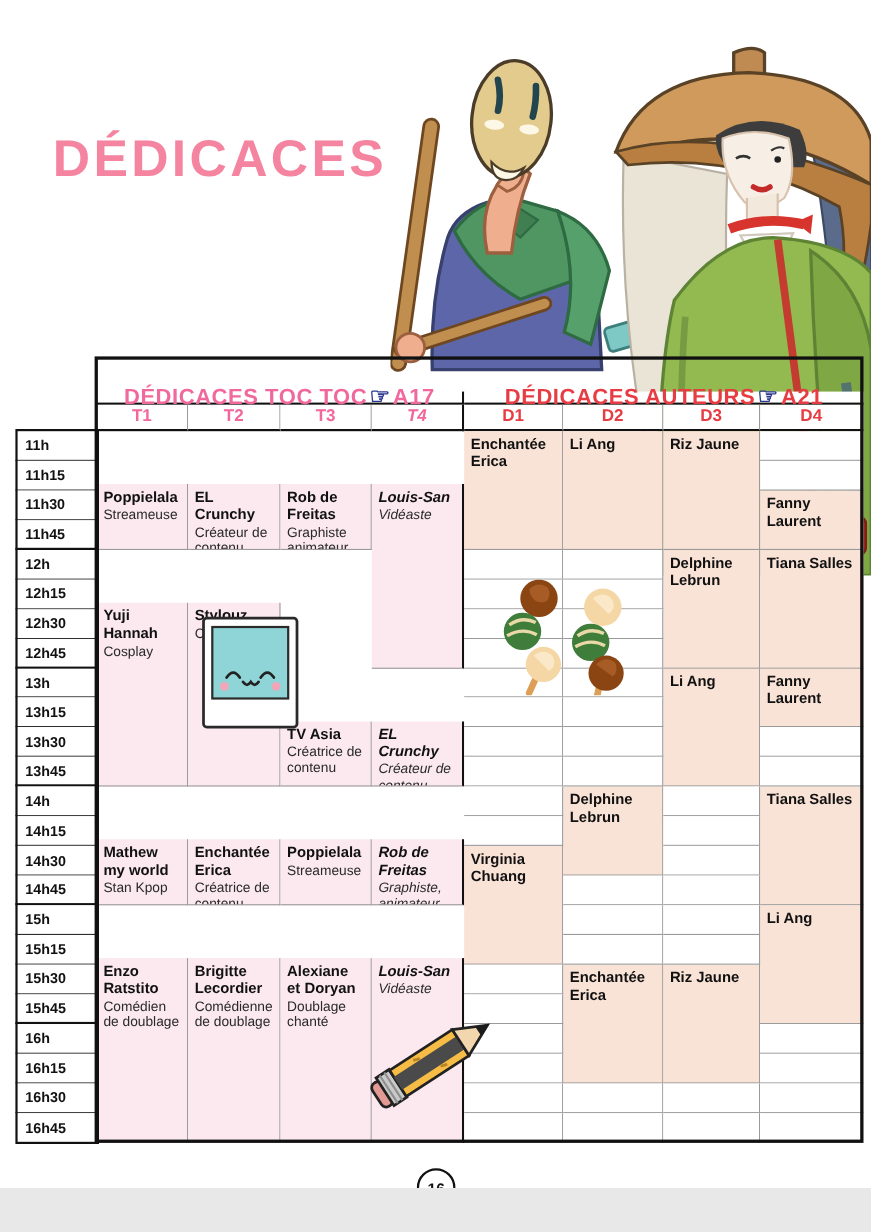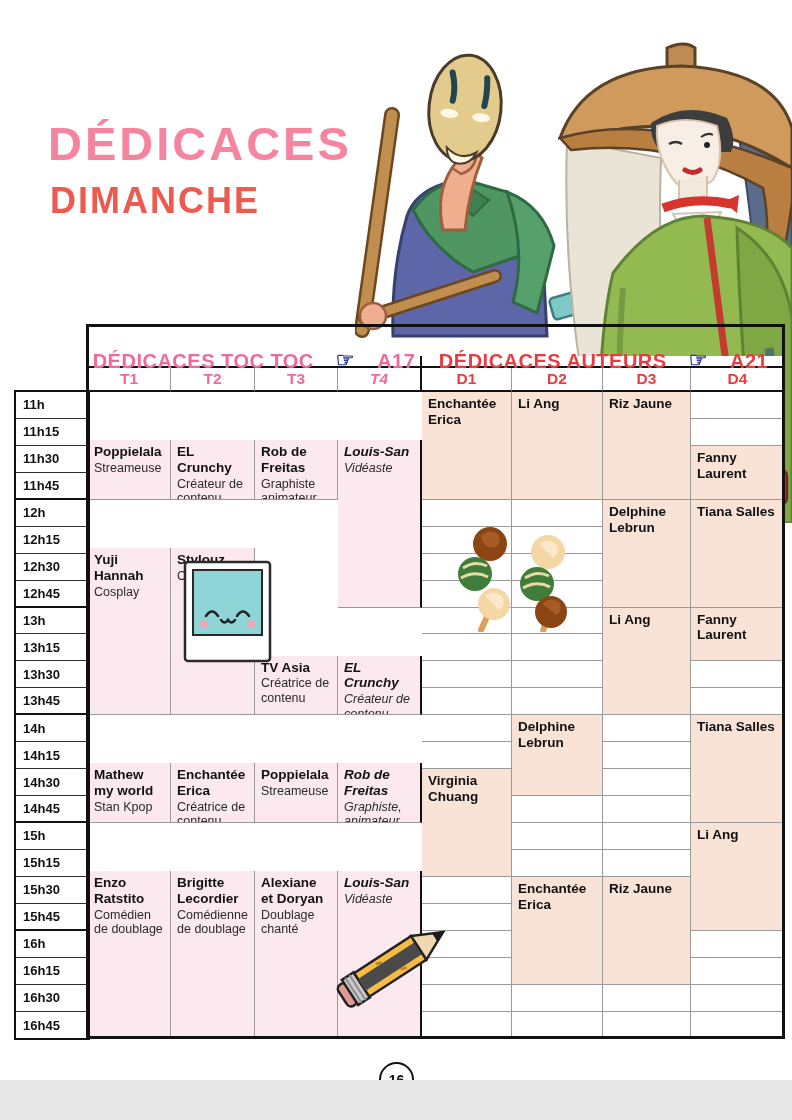--- a/index.html
+++ b/index.html
@@ -8,21 +8,21 @@
   
   .title{position:absolute;left:48px;top:116px;font-size:47px;font-weight:bold;
          letter-spacing:3px;color:var(--title-pink,#f4849f);z-index:4;}
   .subtitle{position:absolute;left:50px;top:180px;font-size:36px;font-weight:bold;
          letter-spacing:2px;color:var(--subtitle-red,#ed5a50);z-index:4;}
   
   .schedule{position:absolute;left:14px;top:324px;width:771px;height:715px;display:grid;
             grid-template-columns:74px 83px 84px 83px 84px 90px 91px 88px 94px;
             grid-template-rows:44px 24px repeat(24,26.95px);z-index:2;}
   .sec-header{grid-row:1;background:#fff;display:flex;align-items:center;justify-content:center;
-              gap:22px;font-size:20px;font-weight:bold;letter-spacing:.5px;
+              gap:2px;font-size:20px;font-weight:bold;letter-spacing:.5px;
               border-bottom:2px solid var(--frame-black,#111);margin-top:32px;}
   .sec-toc{color:var(--toc-pink,#f0689c);border-right:2.5px solid var(--frame-black,#111);}
   .sec-auteurs{color:var(--auteurs-red,#e73c44);}
   .hand{color:var(--hand-navy,#2b3990);font-size:21px;font-weight:bold;transform:translateY(-1px);}
   .col-header{grid-row:2;background:#fff;display:flex;align-items:center;justify-content:center;
               font-size:15.5px;font-weight:bold;border-right:1px solid var(--grid-line,#9a9a9a);
               border-bottom:2.5px solid var(--frame-black,#111);}
   .col-toc{color:var(--toc-pink,#f0689c);}
   .col-auteurs{color:var(--auteurs-red,#e73c44);}
   .time-cell{grid-column:1;background:#fff;display:flex;align-items:center;padding-left:9px;
@@ -101,21 +101,20 @@
       <path d="M258,255 Q300,198 348,198 Q412,202 437,230 L437,505 L244,505 Q240,330 258,255 Z" fill="#92ba50" stroke="#5f8335" stroke-width="3"></path>
       <path d="M382,210 Q428,240 437,300 L437,505 L404,505 Q386,350 382,210 Z" fill="#7fa845" stroke="#5f8335" stroke-width="3"></path>
       <path d="M414,330 q12,80 8,172" stroke="#46607c" stroke-width="9" fill="none" opacity="0.75"></path>
       <path d="M352,200 Q368,320 386,460" stroke="#c43b2f" stroke-width="7" fill="none"></path>
       <rect x="388" y="452" width="44" height="34" rx="6" fill="#d6342c" stroke="#7e1f1a" stroke-width="2.5"></rect>
       <path d="M268,270 Q260,370 270,470" stroke="#6f9440" stroke-width="6" fill="none" opacity="0.8"></path>
     </g>
   </svg>
 
   <div class="title">DÉDICACES</div>
-  <div class="subtitle">DIMANCHE</div>
 
   <div class="schedule">
     <div class="main-frame"></div>
     <div class="time-frame"></div>
   <div class="sec-header sec-toc" style="grid-area: 1 / 2 / auto / span 4;">
         <div class="sec-title">DÉDICACES TOC TOC</div>
         <div class="hand">☞</div>
         <div class="sec-room">A17</div>
       </div>
       <div class="sec-header sec-auteurs" style="grid-area: 1 / 6 / auto / span 4;">

